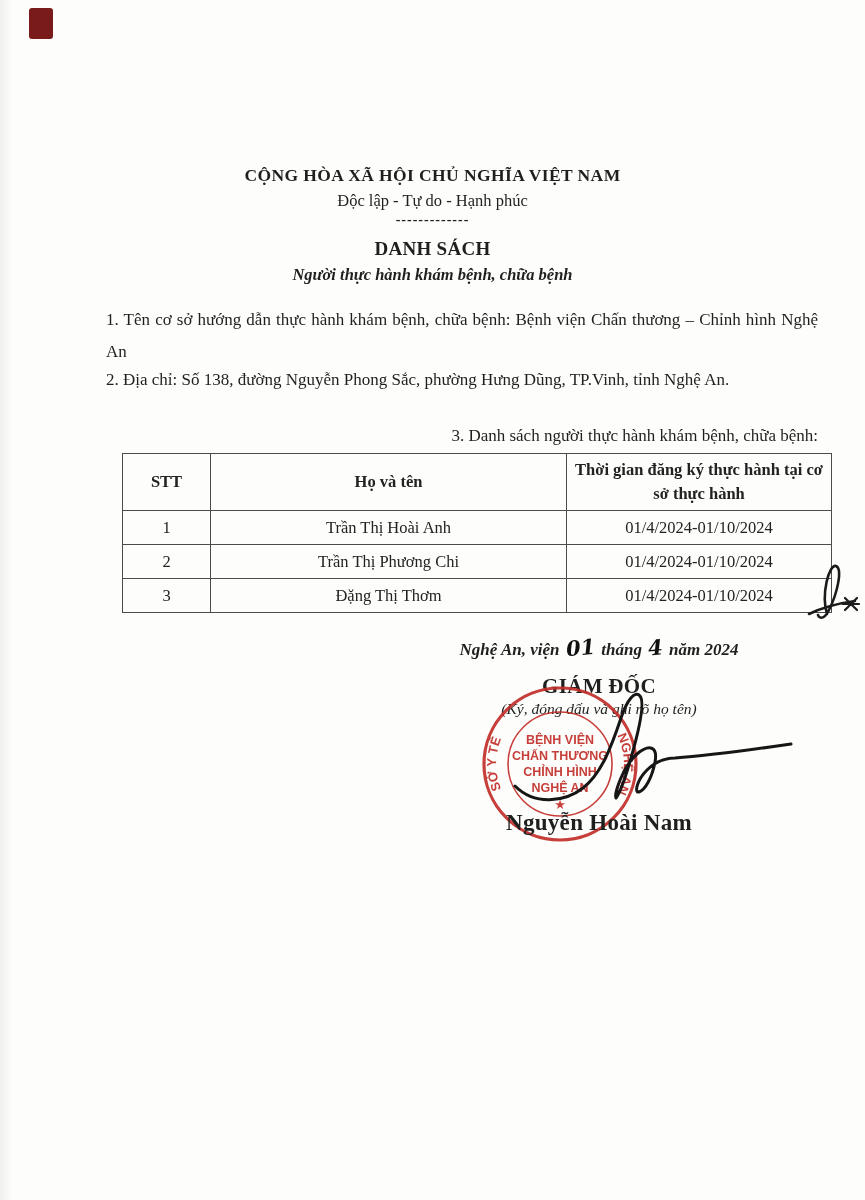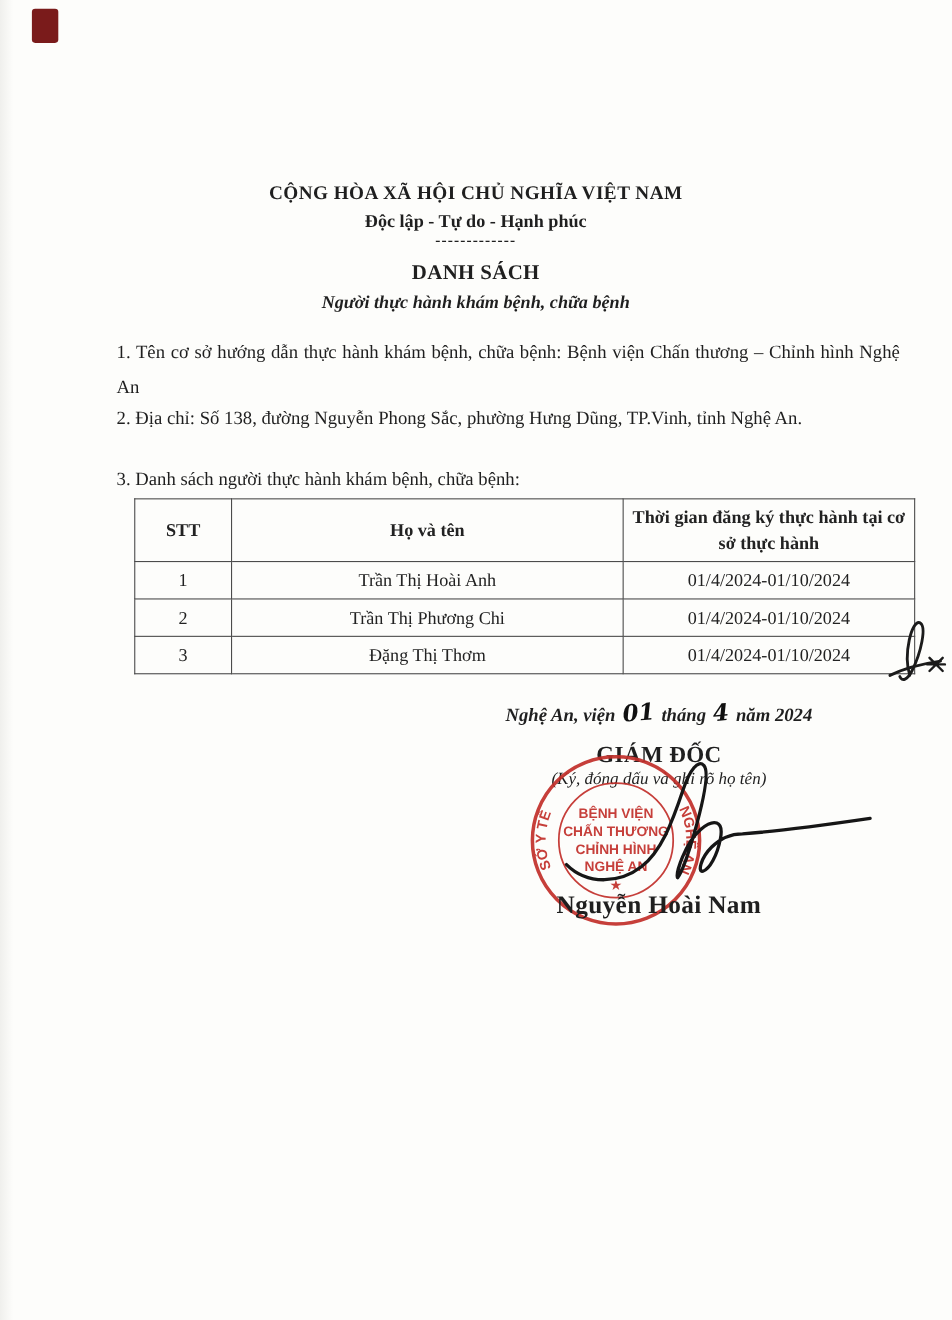--- a/index.html
+++ b/index.html
@@ -20,31 +20,31 @@
     pointer-events:none;
   }
   .annotation-square{
     position:absolute;left:29px;top:8px;width:24px;height:31px;
     background:#7a1b1b;border-radius:3px;
   }
   .doc-header{
     position:absolute;top:164px;left:0;width:865px;text-align:center;
   }
   .nat-title{font-weight:bold;font-size:17.5px;letter-spacing:.4px;line-height:22px;}
-  .motto{font-weight:bold;font-size:16.5px;line-height:22px;margin-top:4px;}
+  .motto{font-weight:normal;font-size:16.5px;line-height:22px;margin-top:4px;}
   .divider-dashes{font-weight:bold;font-size:14px;line-height:12px;letter-spacing:1px;margin-top:2px;}
   .doc-title{font-weight:bold;font-size:19px;line-height:24px;margin-top:11px;letter-spacing:.3px;}
   .doc-subtitle{font-weight:bold;font-size:16.5px;line-height:22px;margin-top:3px;font-style:italic;}
   .para{
     position:absolute;left:106px;width:712px;
     font-size:17px;line-height:32px;text-align:justify;
   }
   .p1{top:304px;}
   .p2{top:364px;}
-  .p3{top:420px;text-align:left;}
+  .p3{top:420px;text-align:right;}
   table.list{
     position:absolute;left:122px;top:453px;width:709px;
     border-collapse:collapse;table-layout:fixed;
   }
   table.list th, table.list td{
     border:1px solid #4c4c4c;
     text-align:center;vertical-align:middle;
     font-size:16.5px;color:#222;
     padding:0 4px;
   }

